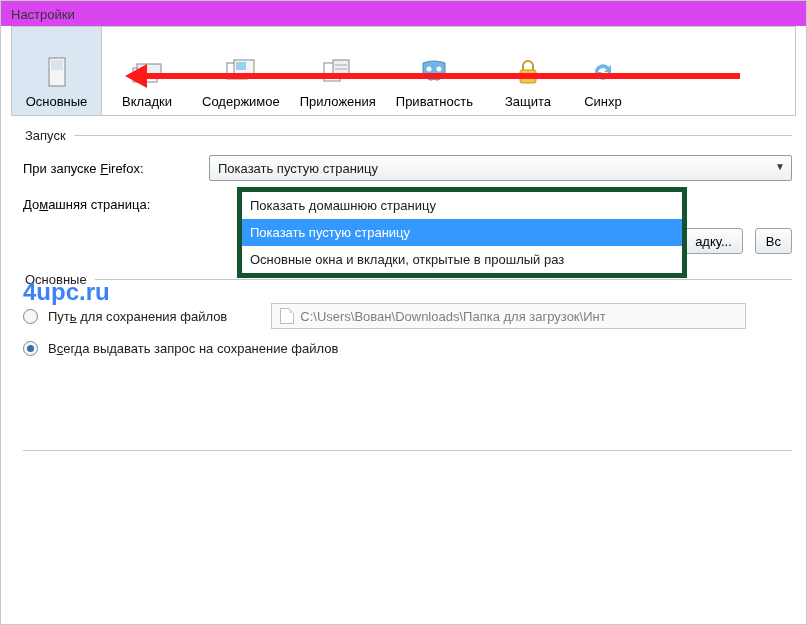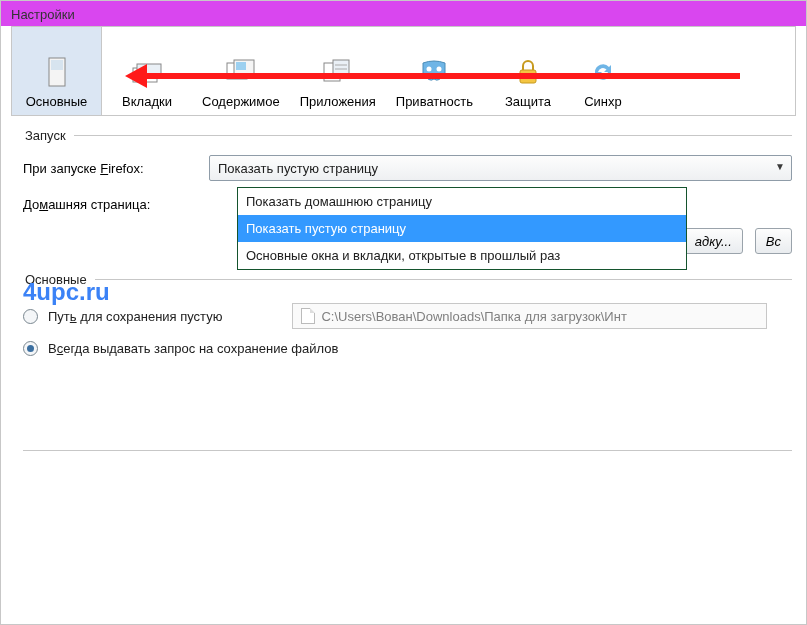--- a/index.html
+++ b/index.html
@@ -120,21 +120,21 @@
     right: 6px;
     top: 5px;
     font-size: 10px;
     color: #3a3a3a;
   }
   .dropdown-list {
     position: absolute;
     left: 214px;
     top: 44px;
     width: 450px;
-    border: 1px solid #14532d;
+    border: 5px solid #14532d;
     background: #fff;
     z-index: 10;
   }
   .dropdown-list .opt {
     padding: 6px 8px;
     font-size: 13px;
     cursor: pointer;
   }
   .dropdown-list .opt.selected {
     background: #3399ff;
@@ -143,21 +143,20 @@
   .btn {
     height: 26px;
     padding: 0 10px;
     background: linear-gradient(#fdfdfd, #e9ecef);
     border: 1px solid #9aa3ab;
     border-radius: 3px;
     font-size: 13px;
     color: #000;
     display: inline-flex;
     align-items: center;
-    font-style: italic;
   }
   .watermark {
     position: absolute;
     left: 22px;
     top: 162px;
     color: #3b82f6;
     font-size: 24px;
     font-weight: 600;
     z-index: 20;
     pointer-events: none;
@@ -183,21 +182,21 @@
     background: #3b6fa0;
   }
   .path-input {
     display: inline-flex;
     align-items: center;
     border: 1px solid #c7c7c7;
     background: #fafafa;
     height: 26px;
     padding: 0 8px;
     color: #7f7f7f;
-    margin-left: 60px;
+    margin-left: 34px;
     width: 475px;
     overflow: hidden;
     white-space: nowrap;
   }
   .file-icon {
     width: 14px; height: 16px;
     border: 1px solid #bbb;
     margin-right: 6px;
     position: relative;
     background: #fff;
@@ -332,21 +331,21 @@
   </fieldset>
 
   <div class="watermark">4upc.ru</div>
 
   <fieldset>
     <legend>Основные</legend>
 
     <div class="radio-row">
       <span class="radio-dot"></span>
       <span>
-        <span>Пут</span><span class="underline">ь</span><span> для сохранения пустую</span>
+        <span>Пут</span><span class="underline">ь</span><span> для сохранения файлов</span>
       </span>
       <span class="path-input">
         <span class="file-icon"></span>
         <span>C:\Users\Вован\Downloads\Папка для загрузок\Инт</span>
       </span>
     </div>
 
     <div class="radio-row">
       <span class="radio-dot checked"></span>
       <span>

